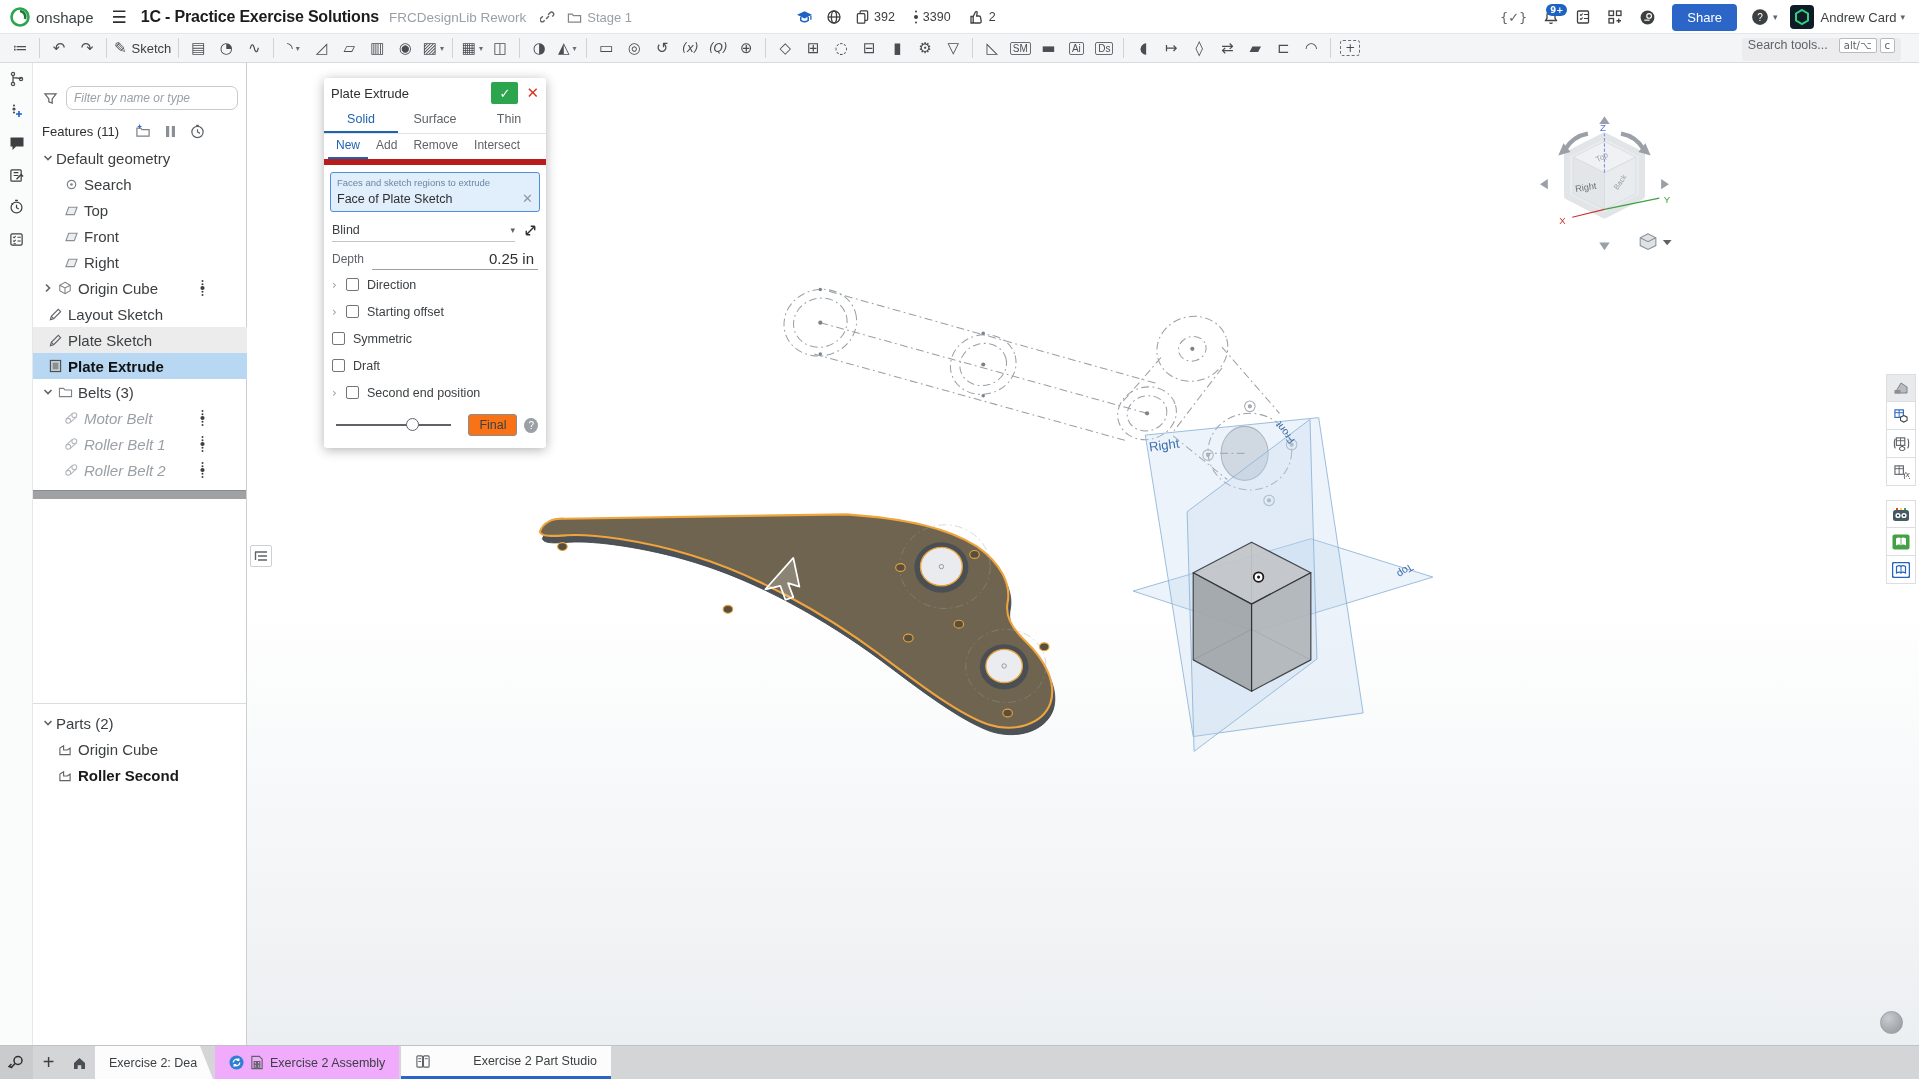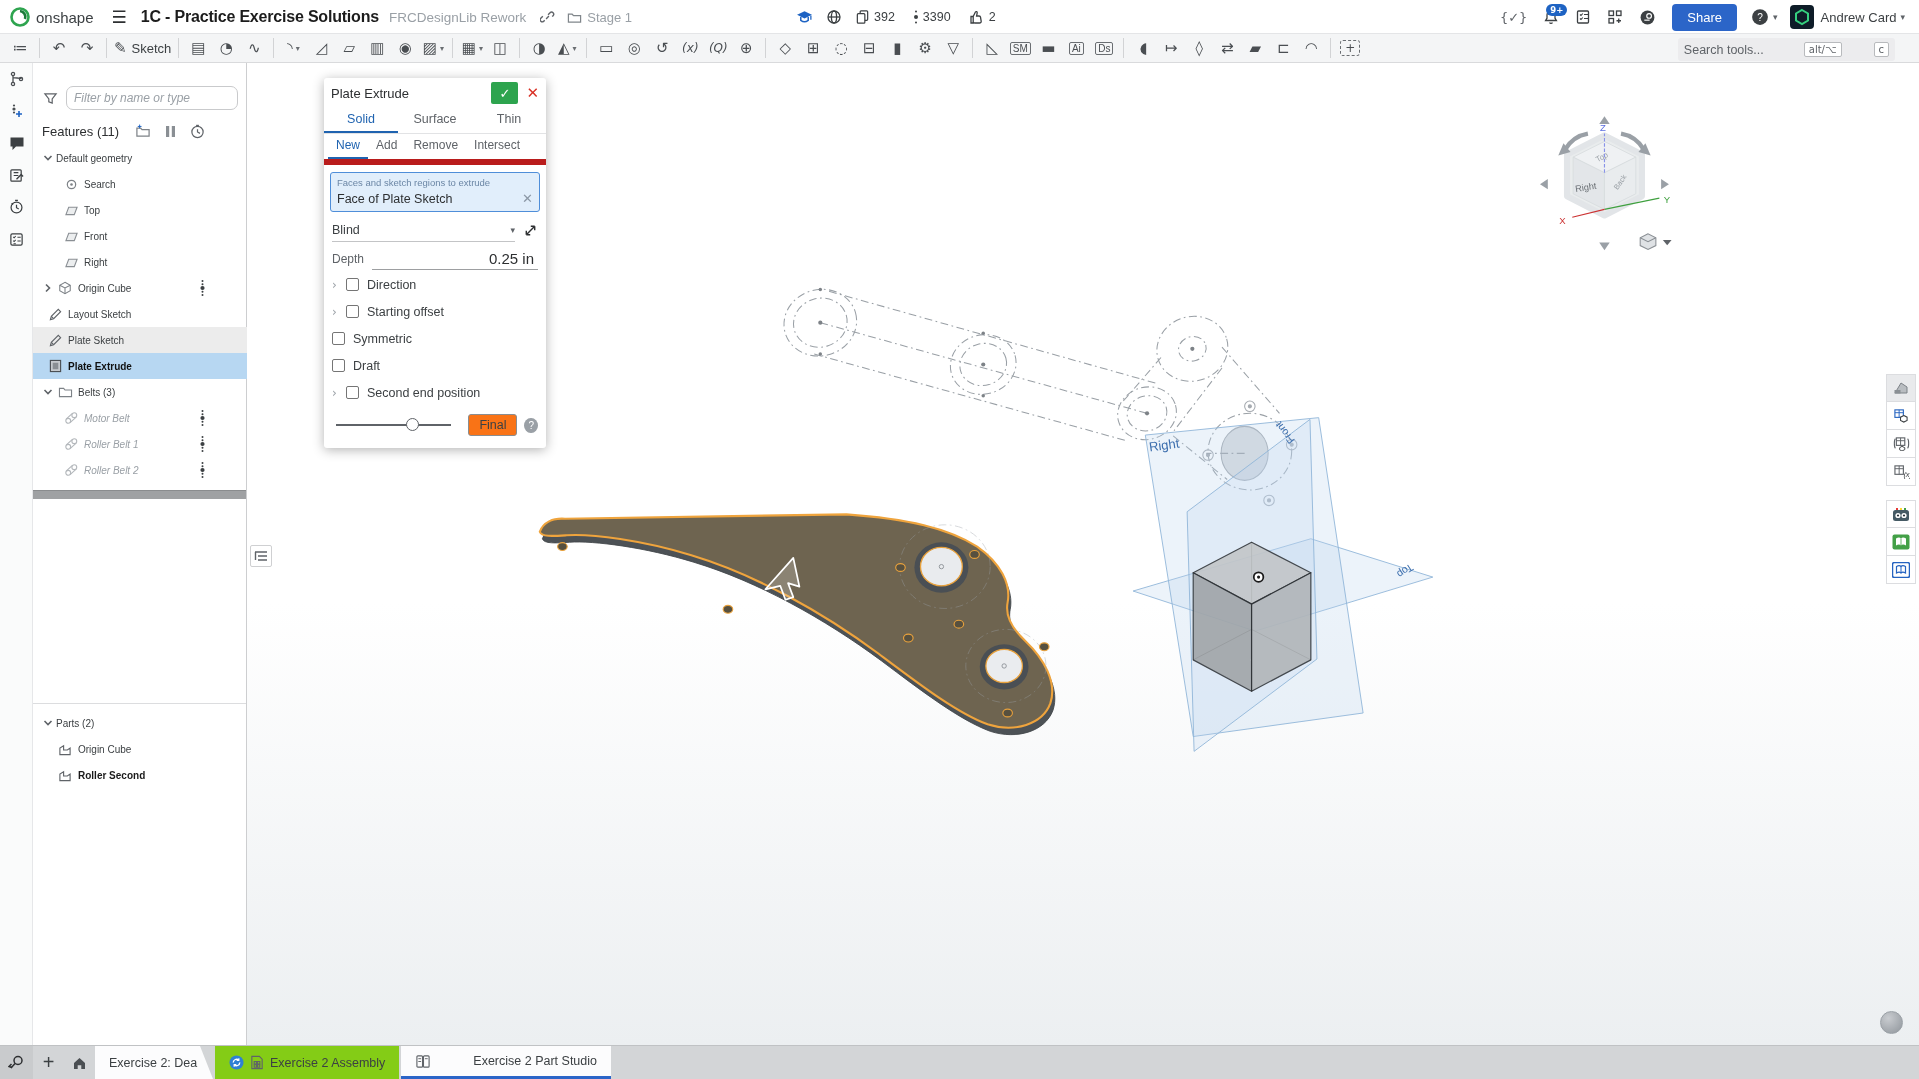--- a/index.html
+++ b/index.html
@@ -20,38 +20,38 @@
 
   
   #toolbar { position:absolute; left:0; top:34px; width:1919px; height:29px; background:#f4f5f6; border-bottom:1px solid #d9dadc; display:flex; align-items:center; padding-left:6px; z-index:29; }
   .tbtn { height:25px; min-width:28px; display:flex; align-items:center; justify-content:center; color:#4a4e52; font-family:"DejaVu Sans",sans-serif; font-size:15px; border-radius:3px; cursor:pointer; padding:0 2px; }
   .tbtn .boxed { font-family:"Liberation Sans",sans-serif; font-size:10px; border:1px solid #6a6e72; border-radius:2px; padding:0px 2px; color:#4a4e52; }
   .tbtn .dashed { font-size:12px; border:1px dashed #6a6e72; border-radius:3px; padding:0 4px; color:#4a4e52; }
   .tbtn .wideg { font-size:12px; font-style:italic; }
   .tbtn .tlabel { font-family:"Liberation Sans",sans-serif; font-size:13px; color:#3c4043; margin-left:5px; }
   .tsep { width:1px; height:20px; background:#d2d3d5; margin:0 5px; flex:0 0 1px; }
   .tcaret { font-size:8px; color:#6a6e72; margin-left:3px; }
-  #search-tools { position:absolute; right:24px; top:38px; height:23px; display:flex; align-items:center; background:#ececee; border-radius:3px; padding:0 6px; z-index:31;gap:29px; }
+  #search-tools { position:absolute; right:18px; top:38px; height:23px; display:flex; align-items:flex-start; background:#ececee; border-radius:3px; padding:0 6px; z-index:31; }
   #search-tools .stx { font-size:12.5px; color:#5f6368; margin-right:8px; }
   .keychip { font-size:10px; color:#5f6368; border:1px solid #b8babd; background:#fff; border-radius:2px; padding:1px 4px; margin-left:3px; font-family:"DejaVu Sans",sans-serif; }
 
   
   #lstrip { position:absolute; left:0; top:63px; width:33px; height:982px; background:#fafbfb; border-right:1px solid #e6e7e9; z-index:20; }
   #lstrip .sic { width:33px; height:32px; display:flex; align-items:center; justify-content:center; cursor:pointer; }
 
   
   #fpanel { position:absolute; left:33px; top:63px; width:214px; height:982px; background:#fff; border-right:1px solid #cdced0; z-index:20; }
   #filter-row { position:absolute; left:0; top:22px; width:214px; height:26px; display:flex; align-items:center; padding-left:10px; }
   #filter-input { margin-left:8px; width:172px; height:24px; border:1px solid #c9cacc; border-radius:7px; font-size:12px; font-style:italic; color:#555; padding:0 7px; outline:none; font-family:"Liberation Sans",sans-serif; }
   #filter-input::placeholder { color:#9aa0a6; }
   #feat-header { position:absolute; left:0; top:56px; width:214px; height:24px; display:flex; align-items:center; padding-left:9px; }
   #feat-header .fh { font-size:13px; color:#2d2f31; }
   #feat-header .fhic { margin-left:14px; cursor:pointer; }
   #tree { position:absolute; left:0; top:82px; width:214px; }
-  .trow { position:relative; height:26px; display:flex; align-items:center; font-size:10px; color:#3c4043; cursor:pointer; }
+  .trow { position:relative; height:26px; display:flex; align-items:center; font-size:15px; color:#3c4043; cursor:pointer; }
   .trow.hover { background:#ececec; }
   .trow.selected { background:#b7d7f2; }
   .trow.selected .tlabel2 { font-weight:bold; color:#111; }
   .tlabel2 { white-space:nowrap; }
   .tlabel2.sup { color:#9aa0a6; font-style:italic; }
   .tlabel2.boldp { font-weight:bold; color:#1a1a1a; }
   .chev { width:16px; display:flex; justify-content:center; color:#5f6368; flex:0 0 16px; }
   .ticon { width:18px; display:flex; justify-content:center; margin-right:4px; flex:0 0 18px; }
   .handle { position:absolute; right:42px; top:4px; }
   #rollback { position:absolute; left:0; top:427px; width:213px; height:9px; background:#9fa1a3; border-top:1px solid #8a8c8e; cursor:row-resize; }
@@ -103,21 +103,21 @@
   .rgap { height:14px; }
   .rtop { border-top:1px solid #dcdde0 !important; }
 
   
   #bottombar { position:absolute; left:0; top:1045px; width:1919px; height:34px; background:#d3d5d7; border-top:1px solid #c0c2c4; z-index:30; display:flex; align-items:stretch; }
   #bb-search { width:33px; display:flex; align-items:center; justify-content:center; background:#c9cbcd; cursor:pointer; }
   .bb-btn { width:31px; display:flex; align-items:center; justify-content:center; cursor:pointer; color:#4a4e52; }
   .btab { display:flex; align-items:center; font-size:12.5px; color:#3c4043; padding:0 14px; cursor:pointer; position:relative; }
   .btab .bt-ic { margin-right:6px; display:flex; }
   #btab-0 { background:#fcfcfd; width:118px; clip-path:polygon(0 0, calc(100% - 13px) 0, 100% 100%, 0 100%); padding-right:22px; }
-  #btab-1 { background:#84cc16; margin-left:2px; }
+  #btab-1 { background:#f0abfc; margin-left:2px; }
   #btab-2 { background:#fcfcfd; border-bottom:3px solid #2b65c8; margin-left:2px; }
 </style>
 </head>
 <body>
 
 <div id="header">
   <div class="hrow" style="left:10px;">
     <span class="ic">
       <svg width="20" height="20" viewBox="0 0 20 20">
           <circle cx="10" cy="10" r="8.5" fill="none" stroke="#2ea44f" stroke-width="2.6"></circle>

